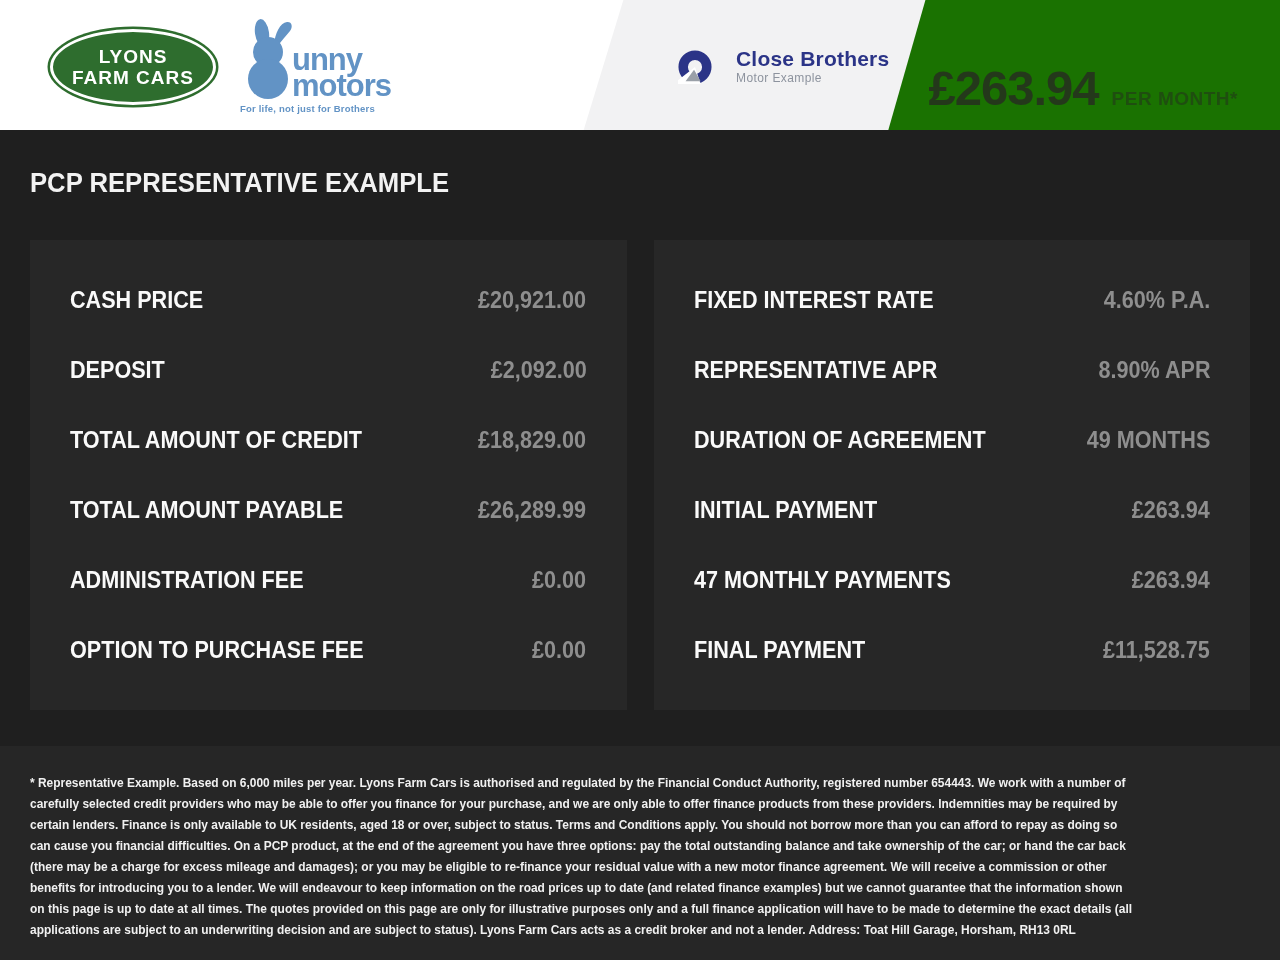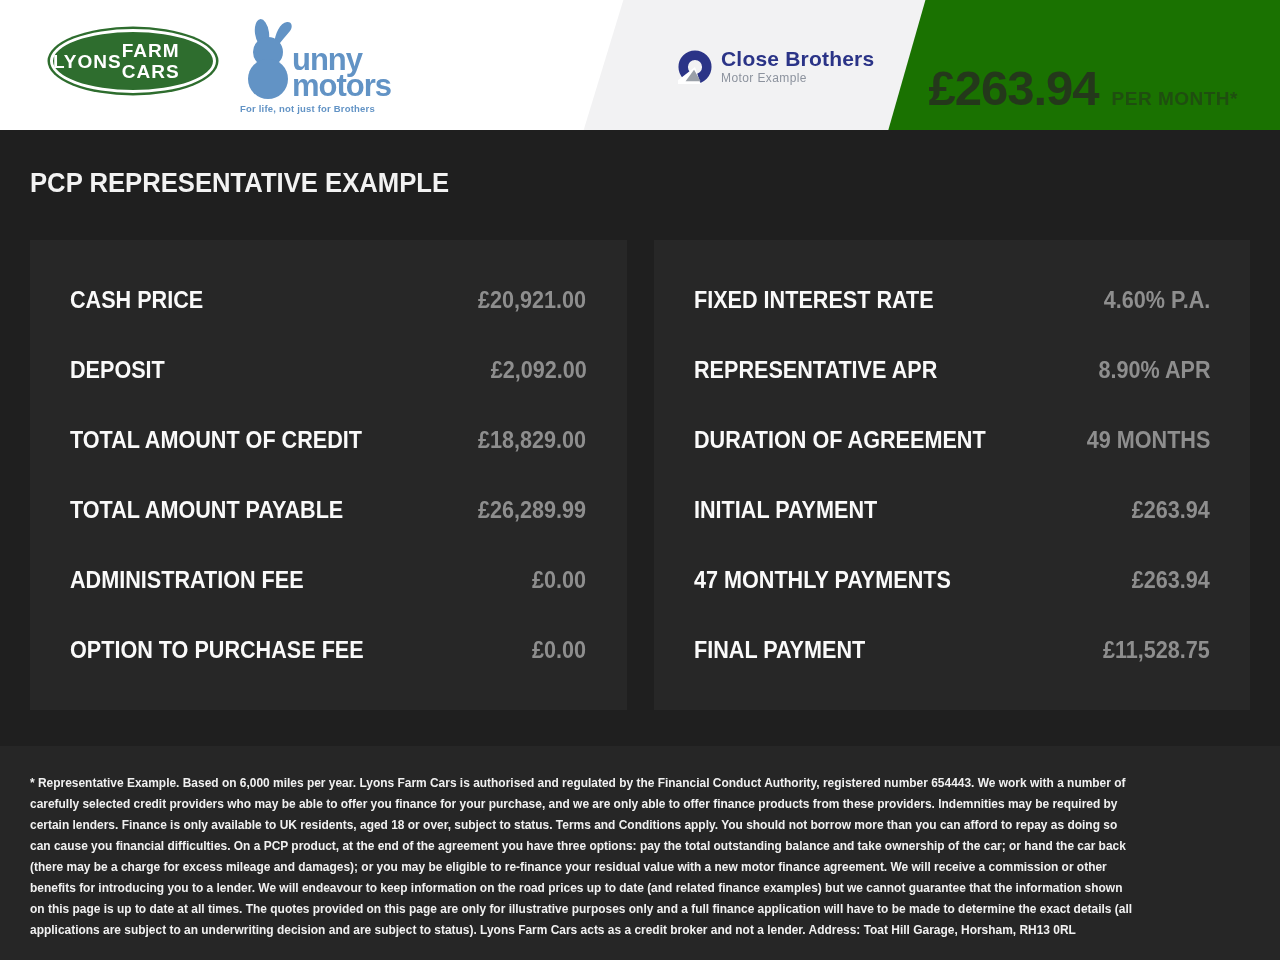--- a/index.html
+++ b/index.html
@@ -17,36 +17,36 @@
     font-family:"Liberation Sans",sans-serif;
   }
   
   .header{position:relative;height:130px;background:var(--header_gray);}
   .hdr-white{position:absolute;inset:0;background:#ffffff;
     clip-path:polygon(0 0,48.7% 0,45.6% 100%,0 100%);}
   .hdr-green{position:absolute;inset:0;background:var(--banner_green);
     clip-path:polygon(72.3% 0,100% 0,100% 100%,69.4% 100%);}
   .hdr-item{position:absolute;z-index:2;}
   
-  .logo-lyons{left:50px;top:29px;width:166px;height:64px;border-radius:50%;
+  .logo-lyons{left:50px;top:29px;width:166px;height:76px;border-radius:50%;
     background:var(--dealer_green);border:3px solid #fff;
     box-shadow:0 0 0 2.5px var(--dealer_green);
-    display:flex;flex-direction:row;align-items:center;justify-content:center;}
+    display:flex;flex-direction:column;align-items:center;justify-content:center;}
   .lyons-line{color:#fff;font-weight:bold;font-size:19px;line-height:21px;letter-spacing:1px;}
   
   .logo-bunny{left:240px;top:19px;display:flex;flex-direction:column;}
   .bunny-top{display:flex;align-items:flex-end;}
   .logo-bunny svg{display:block;}
   .logo-bunny svg *{fill:var(--bunny_blue);}
   .bunny-words{margin-left:-4px;display:flex;flex-direction:column;}
   .bunny-word{color:var(--bunny_blue);font-weight:bold;font-size:31px;line-height:26px;letter-spacing:-1px;}
   .bunny-tagline{color:var(--bunny_blue);font-weight:bold;font-size:9.5px;margin-top:4px;
     white-space:nowrap;letter-spacing:.2px;}
   
-  .logo-cb{left:678px;top:48px;display:flex;align-items:center;gap:9px;}
+  .logo-cb{left:678px;top:48px;display:flex;align-items:center;gap:24px;}
   .cb-icon circle{stroke:var(--close_brothers_navy);}
   .cb-name{color:var(--close_brothers_navy);font-size:21px;font-weight:600;letter-spacing:.2px;line-height:22px;}
   .cb-sub{color:var(--close_brothers_gray);font-size:12px;font-weight:500;letter-spacing:.4px;margin-top:1px;}
   
   .price{right:42px;top:0;height:130px;display:flex;align-items:baseline;gap:13px;
     padding-top:88px;}
   .price-amount{color:var(--price_text);font-size:49px;font-weight:bold;line-height:0;letter-spacing:-1px;}
   .price-suffix{color:var(--price_suffix_text);font-size:19px;font-weight:bold;line-height:0;letter-spacing:.5px;}
   
   .title{margin:38px 30px 41px 30px;color:#f2f2f2;font-size:27px;line-height:31px;

